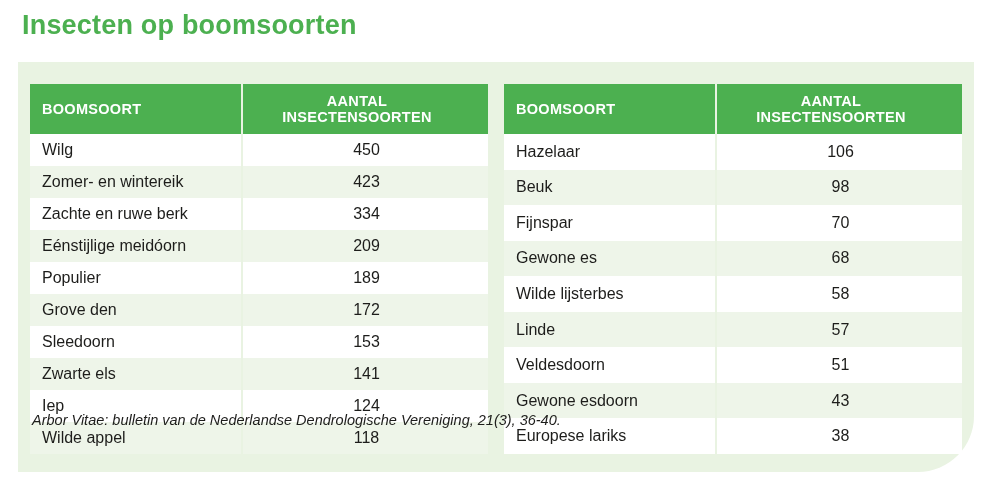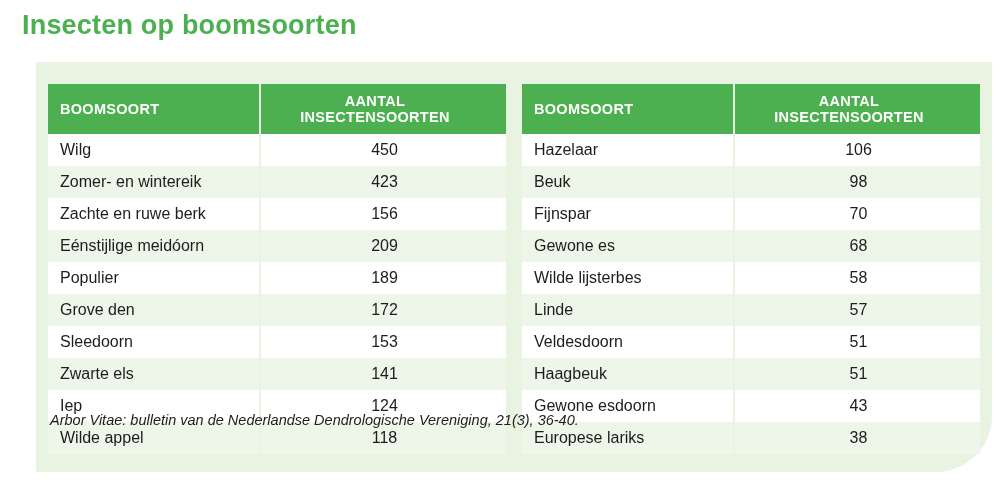--- a/index.html
+++ b/index.html
@@ -23,21 +23,21 @@
     position: absolute;
     left: 22px;
     top: 10px;
     font-size: 27px;
     font-weight: bold;
     color: #4cb050;
     letter-spacing: 0.2px;
   }
   .panel {
     position: absolute;
-    left: 36px;
+    left: 18px;
     top: 62px;
     width: 956px;
     height: 410px;
     background: #e9f3e2;
     border-bottom-right-radius: 56px;
     box-sizing: border-box;
   }
   .tables {
     position: absolute;
     left: 12px;
@@ -127,21 +127,21 @@
           <tr>
             <td>Wilg</td>
             <td class="num">450</td>
           </tr>
           <tr>
             <td>Zomer- en wintereik</td>
             <td class="num">423</td>
           </tr>
           <tr>
             <td>Zachte en ruwe berk</td>
-            <td class="num">156</td>
+            <td class="num">334</td>
           </tr>
           <tr>
             <td>Eénstijlige meidóorn</td>
             <td class="num">209</td>
           </tr>
           <tr>
             <td>Populier</td>
             <td class="num">189</td>
           </tr>
           <tr>
@@ -201,24 +201,20 @@
           </tr>
           <tr>
             <td>Linde</td>
             <td class="num">57</td>
           </tr>
           <tr>
             <td>Veldesdoorn</td>
             <td class="num">51</td>
           </tr>
           <tr>
-            <td>Haagbeuk</td>
-            <td class="num">51</td>
-          </tr>
-          <tr>
             <td>Gewone esdoorn</td>
             <td class="num">43</td>
           </tr>
           <tr>
             <td>Europese lariks</td>
             <td class="num">38</td>
           </tr>
         </tbody>
       </table>
 

